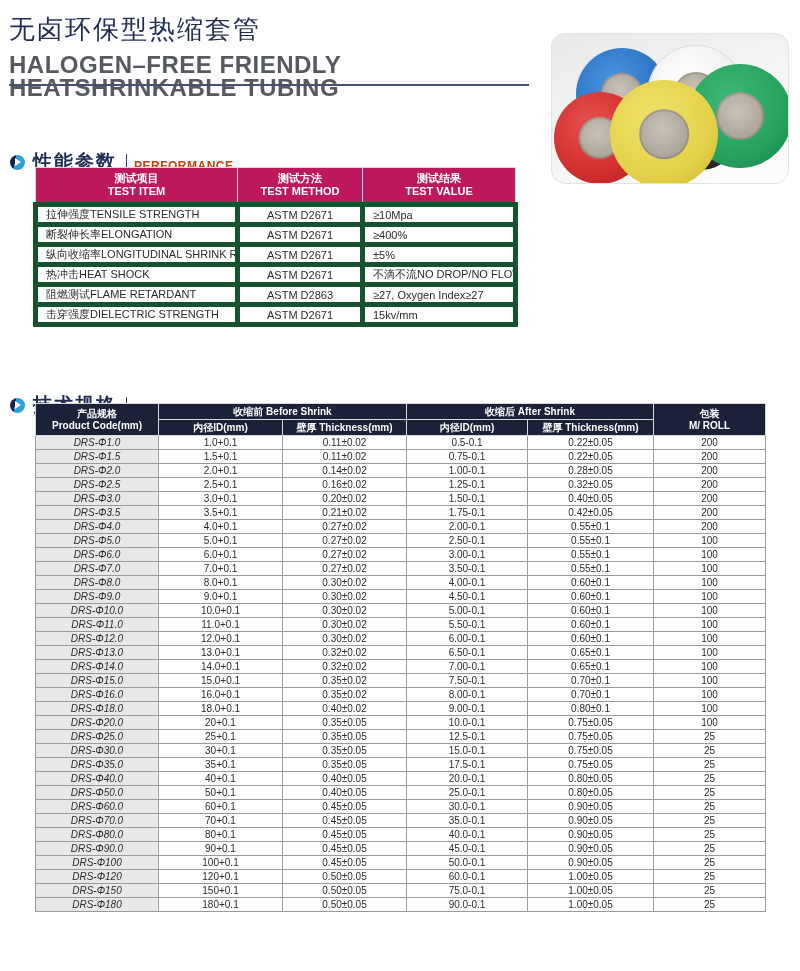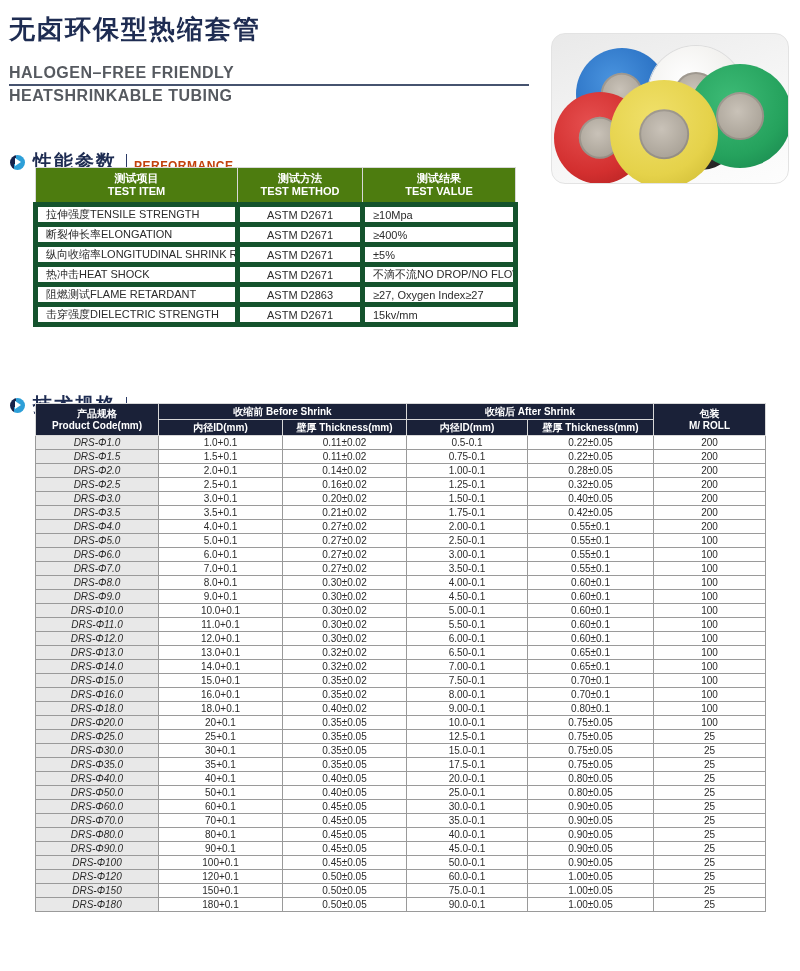--- a/index.html
+++ b/index.html
@@ -5,22 +5,22 @@
   * { margin:0; padding:0; box-sizing:border-box; }
   html,body { background:#ffffff; }
   body {
     width:800px; height:971px; position:relative;
     font-family:"Liberation Sans", sans-serif; color:#222;
     overflow:hidden;
   }
 
   
   .header-block { position:absolute; left:9px; top:12px; width:530px; }
-  .title-zh { font-size:26px; font-weight:bold; color:#1e2c52; letter-spacing:2px; }
-  .subtitle { margin-top:14px; font-size:16px; line-height:23px; font-weight:bold;
+  .title-zh { font-size:26px; font-weight:normal; color:#1e2c52; letter-spacing:2px; }
+  .subtitle { margin-top:6px; font-size:24px; line-height:23px; font-weight:bold;
               color:#565a60; letter-spacing:0.5px; }
   .top-rule { position:absolute; left:9px; top:84px; width:520px; height:0;
               border-top:2px solid #46536f; }
 
   
   .photo { position:absolute; left:551px; top:33px; width:238px; height:151px;
            border-radius:14px; border:1px solid #e3e3e3;
            background:linear-gradient(160deg,#e9e9e9 0%,#f6f6f6 55%,#fdfdfd 100%);
            overflow:hidden; }
   .roll { position:absolute; border-radius:50%; }
@@ -44,21 +44,21 @@
                      border-bottom:4px solid transparent; }
   .sec-zh { font-size:19px; font-weight:bold; color:#1e2c52; letter-spacing:2px; }
   .sec-bar { width:0; height:17px; border-left:1px solid #2a3a66; margin:0 7px 0 9px; }
   .sec-en { font-size:12px; font-weight:bold; color:#c2410c; letter-spacing:0.5px; align-self:flex-end; padding-bottom:2px; }
 
   
   table { border-collapse:collapse; }
   .perf-table { position:absolute; left:33px; top:167px; width:480px; table-layout:fixed;
                 border:1px solid #3c3c3c; }
   .perf-table col.c1 { width:202px; } .perf-table col.c2 { width:125px; } .perf-table col.c3 { width:153px; }
-  .perf-table th { background:#4d7c0f; color:#ffffff; font-size:11px; font-weight:bold;
+  .perf-table th { background:#be185d; color:#ffffff; font-size:11px; font-weight:bold;
                    height:37px; line-height:13px; border:1px solid #d8d8d8; text-align:center; }
   .perf-table td { font-size:11px; height:18px; border:5px solid #14532d; color:#2b2b2b;
                    padding:0 4px 0 8px; white-space:nowrap; overflow:hidden; }
   .perf-table td.center { text-align:center; padding:0; }
 
   
   .spec-table { position:absolute; left:35px; top:403px; width:730px; table-layout:fixed;
                 border:1px solid #3c3c3c; }
   .spec-table col.s1 { width:123px; } .spec-table col.s2 { width:124px; }
   .spec-table col.s3 { width:124px; } .spec-table col.s4 { width:121px; }

